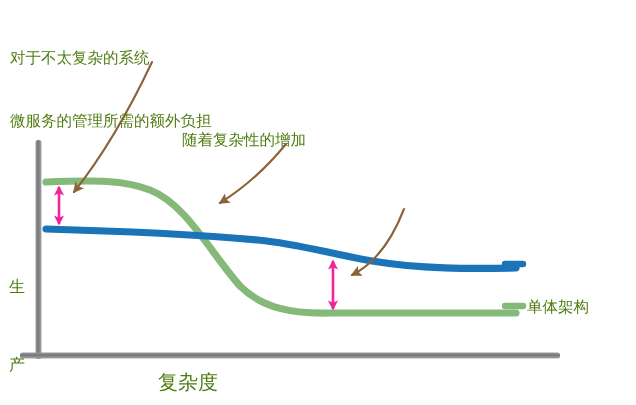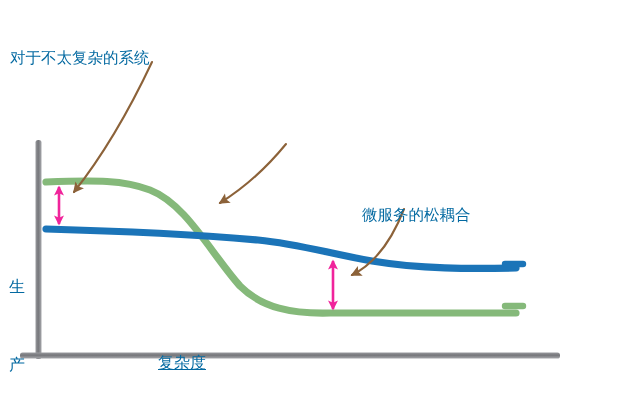--- a/index.html
+++ b/index.html
@@ -21,21 +21,21 @@
   }
   #vec {
     position: absolute;
     left: 0;
     top: 0;
     width: 636px;
     height: 405px;
   }
   .txt {
     position: absolute;
-    color: #0369a1;
+    color: #4d7c0f;
     font-size: 15.5px;
     line-height: 21px;
     white-space: pre;
     letter-spacing: 0px;
   }
   .anno { font-size: 15.5px; }
 
   #anno-overhead { left: 10px;  top: 6px;  }
   #anno-decline  { left: 182px; top: 88px; }
   #anno-coupling { left: 362px; top: 163px;}
@@ -44,21 +44,21 @@
   #legend-mono   { left: 527px; top: 297px; }
 
   #ylabel {
     left: 6px;
     top: 222px;
     width: 22px;
     text-align: center;
     font-size: 16px;
     line-height: 26px;
   }
-  #xlabel { left: 158px; top: 352px; font-size: 16px; text-decoration: underline; }
+  #xlabel { left: 158px; top: 372px; font-size: 20px; }
 
   .lbl-line { display: block; }
 </style>
 </head>
 <body>
 
 <div id="stage">
 
   <svg id="vec" viewBox="0 0 636 405">
     <defs>
@@ -106,29 +106,31 @@
     <line x1="59" y1="187" x2="59" y2="224" stroke="#f0249b" stroke-width="2.6" marker-start="url(#ah-pink-s)" marker-end="url(#ah-pink-e)"></line>
 
     <line x1="333" y1="261" x2="333" y2="309" stroke="#f0249b" stroke-width="2.6" marker-start="url(#ah-pink-s)" marker-end="url(#ah-pink-e)"></line>
 
     <line x1="505" y1="264" x2="523" y2="264" stroke="#1b74b8" stroke-width="6.4" stroke-linecap="round"></line>
     <line x1="505" y1="306" x2="523" y2="306" stroke="#85b97a" stroke-width="6.4" stroke-linecap="round"></line>
   </svg>
 
   <div class="txt anno" id="anno-overhead">
     <span class="lbl-line">对于不太复杂的系统</span>
+    <span class="lbl-line">微服务的管理所需的额外负担</span>
   </div>
 
   <div class="txt anno" id="anno-decline">
+    <span class="lbl-line">随着复杂性的增加</span>
   </div>
 
   <div class="txt anno" id="anno-coupling">
-    <span class="lbl-line">微服务的松耦合</span>
   </div>
 
+  <div class="txt" id="legend-mono">单体架构</div>
 
   <div class="txt" id="ylabel">
     <span class="lbl-line">生</span>
     <span class="lbl-line">产</span>
     
   </div>
   <div class="txt" id="xlabel">复杂度</div>
 
 </div>
 

